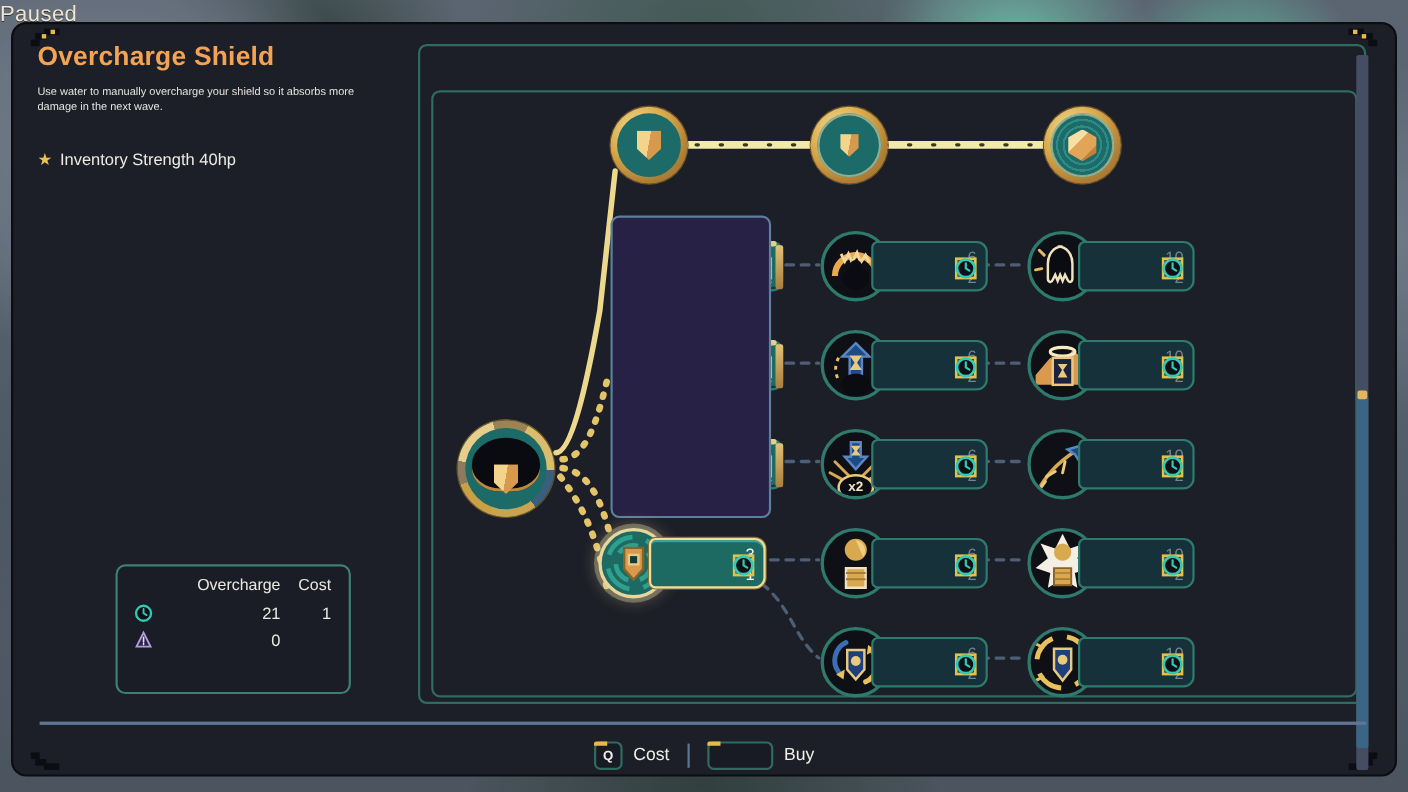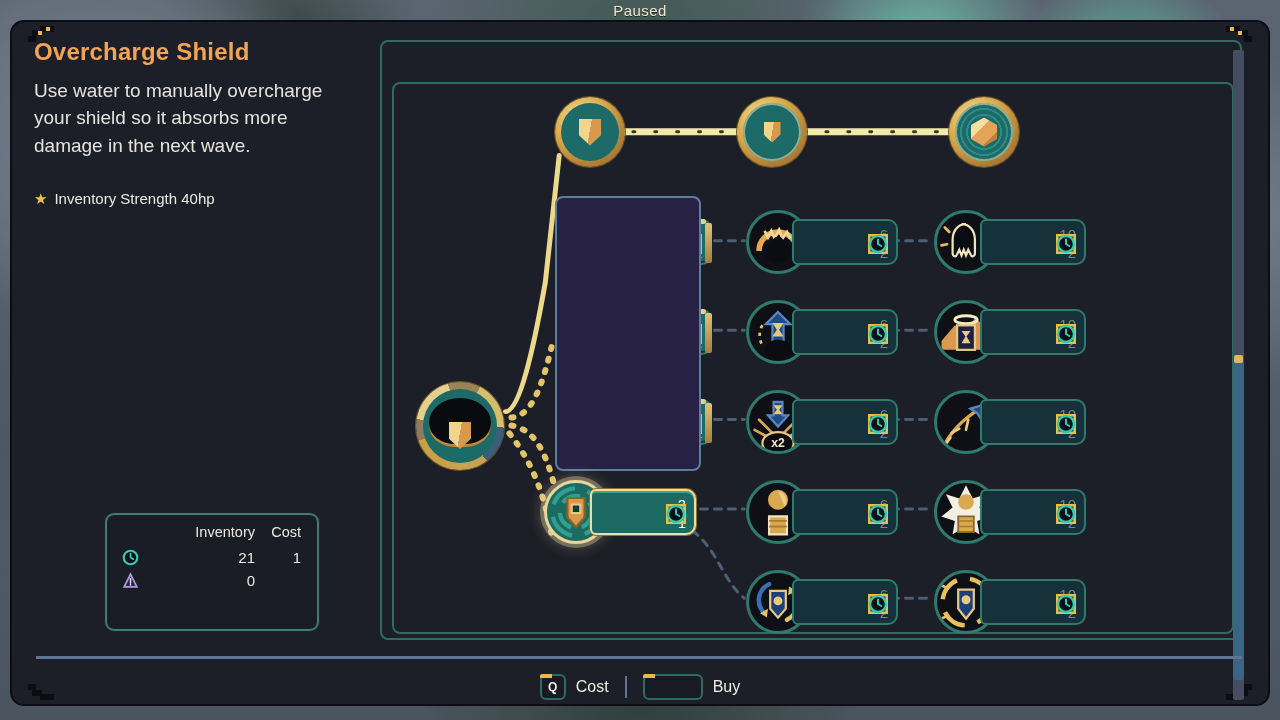--- a/index.html
+++ b/index.html
@@ -27,22 +27,21 @@
       linear-gradient(180deg, #6d7886 0%, #6a7583 45%, #59636f 100%);
   }
   #bg-dark {
     position: absolute; inset: 0;
     background: rgba(12,14,20,0.18);
   }
 
   
   .paused {
     position: absolute; top: 2px; left: 0; right: 0;
-    text-align: center;
-    font-size: 15px; letter-spacing: .4px;
+    font-size: 20px; letter-spacing: .4px;
     color: #f3e6cf;
     text-shadow: 0 1px 0 rgba(0,0,0,.55);
   }
 
   
   #window {
     position: absolute;
     left: 10px; top: 20px;
     width: 1260px; height: 686px;
     background: #1d1f28;
@@ -91,21 +90,21 @@
     position: absolute; left: 22px; top: 16px; width: 330px;
   }
   .title {
     font-size: 24px; font-weight: bold;
     color: #f2a354;
     letter-spacing: .2px;
     line-height: 1.15;
   }
   .desc {
     margin-top: 11px;
-    font-size: 19px; line-height: 1.45;
+    font-size: 10px; line-height: 1.45;
     color: #e6e3dc;
     max-width: 315px;
   }
   .stat-row {
     margin-top: 31px;
     display: flex; align-items: center; gap: 7px;
     font-size: 15px; color: #eceae3;
   }
   .star { color: #e8c352; font-size: 15px; line-height: 1; }
 
@@ -375,21 +374,21 @@
       <span class="star">★</span>
       <span>Inventory Strength 40hp</span>
     </div>
   </div>
 
   <div id="inventory">
     <table id="inv-table">
       <thead>
         <tr>
           <th class="c-icon"></th>
-          <th class="c-inv">Inventory</th>
+          <th class="c-inv">Overcharge</th>
           <th class="c-cost">Cost</th>
         </tr>
       </thead>
       <tbody>
         <tr>
           <td class="c-icon">
             <svg class="res-ico" viewBox="0 0 16 16" aria-hidden="true">
               <circle cx="8" cy="8" r="6.4" fill="#0d1016" stroke="#35c9b4" stroke-width="2"></circle>
               <path d="M8 4.4 L8 8 L10.6 9.6" stroke="#35c9b4" stroke-width="1.6" fill="none" stroke-linecap="round"></path>
             </svg>

